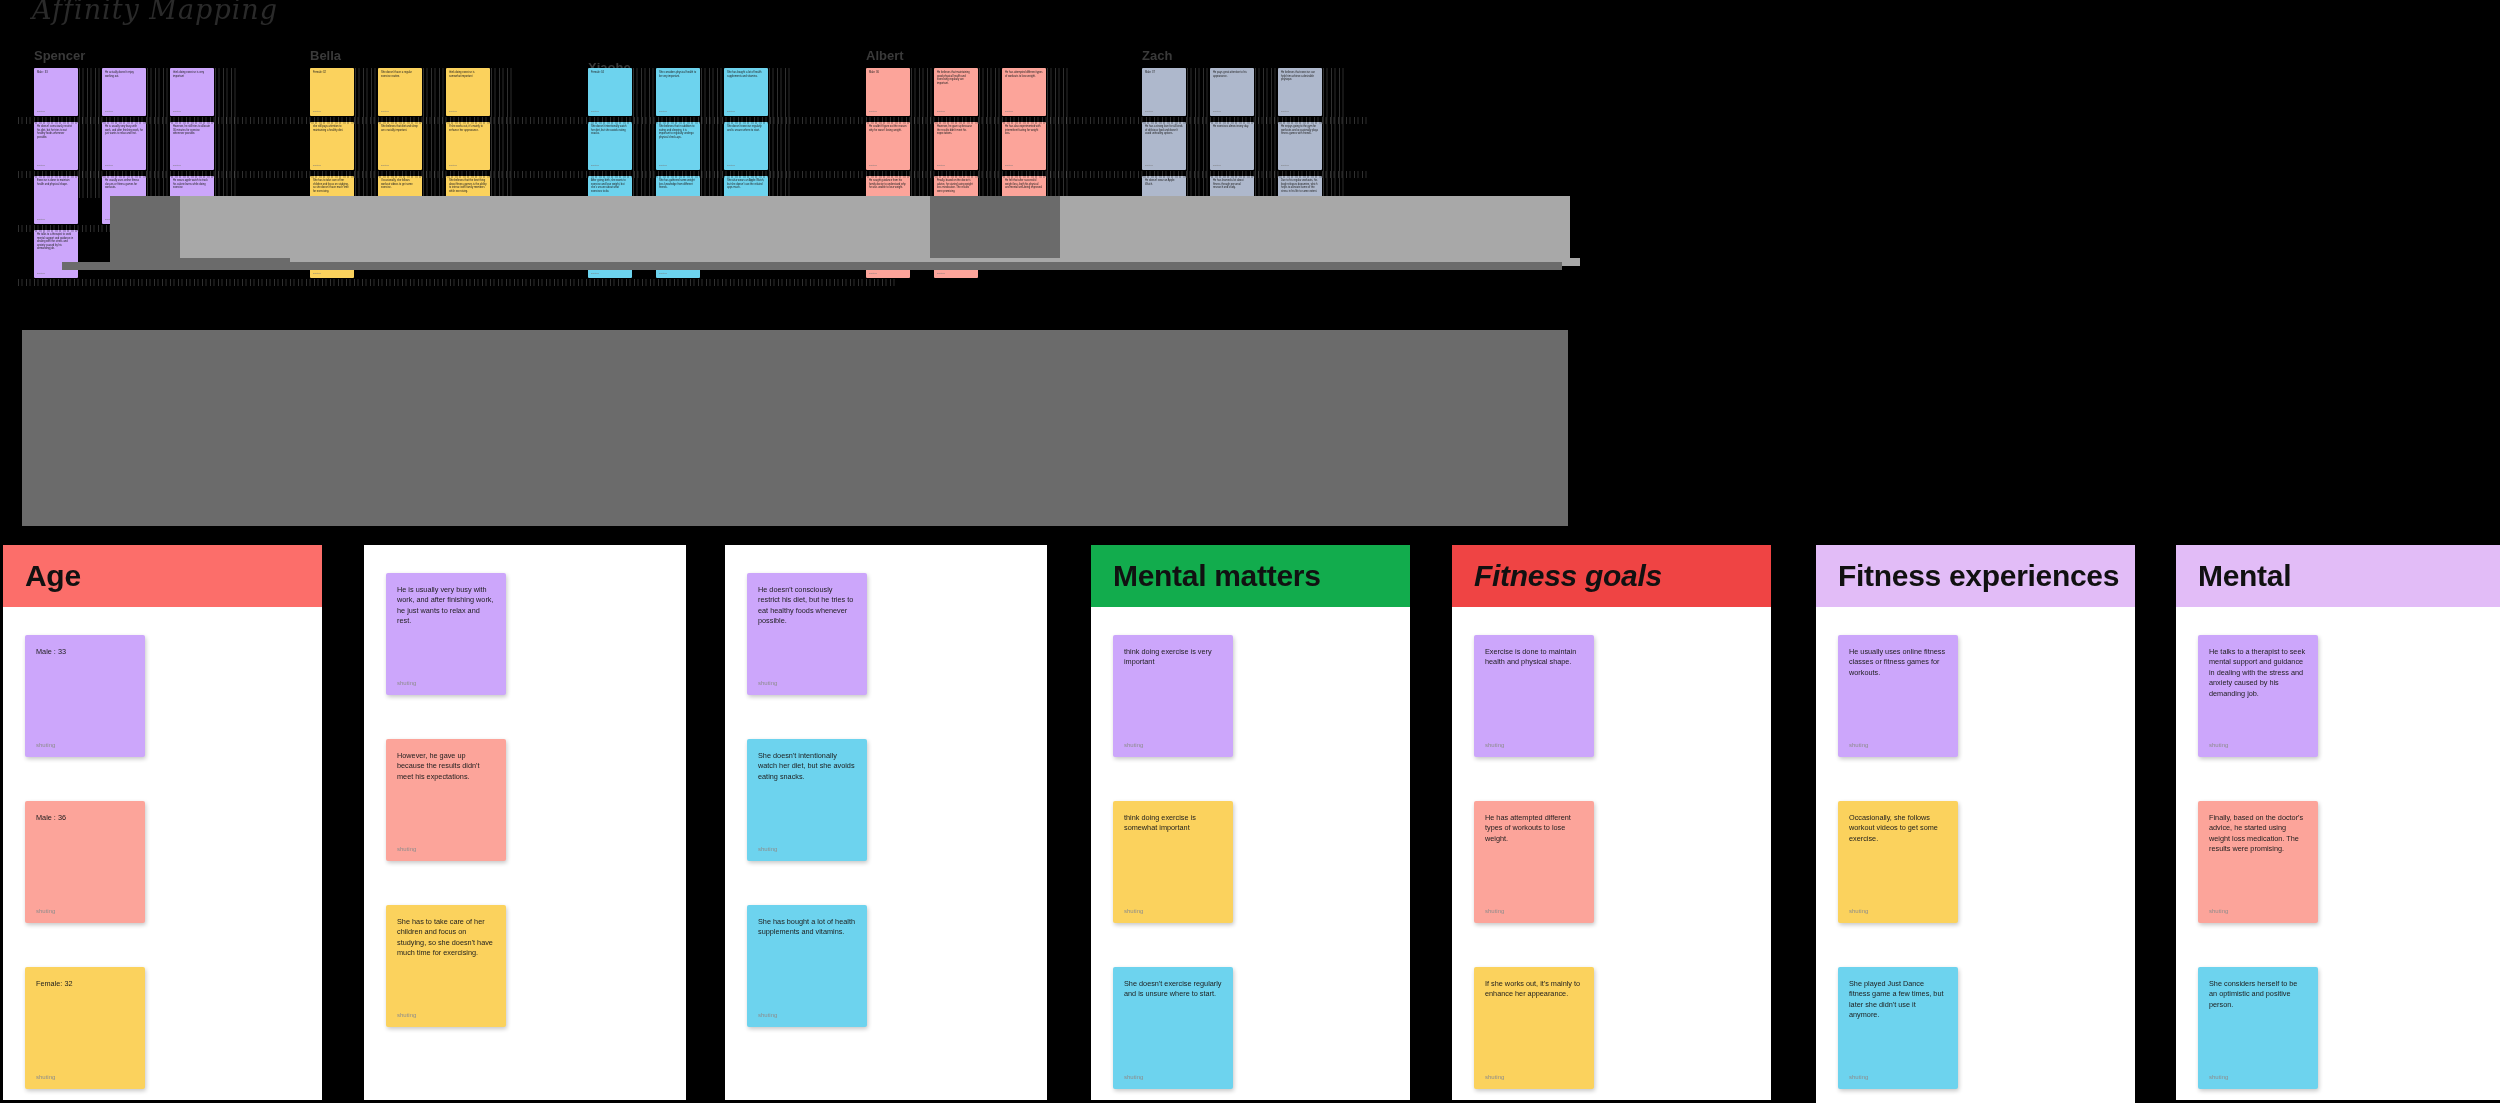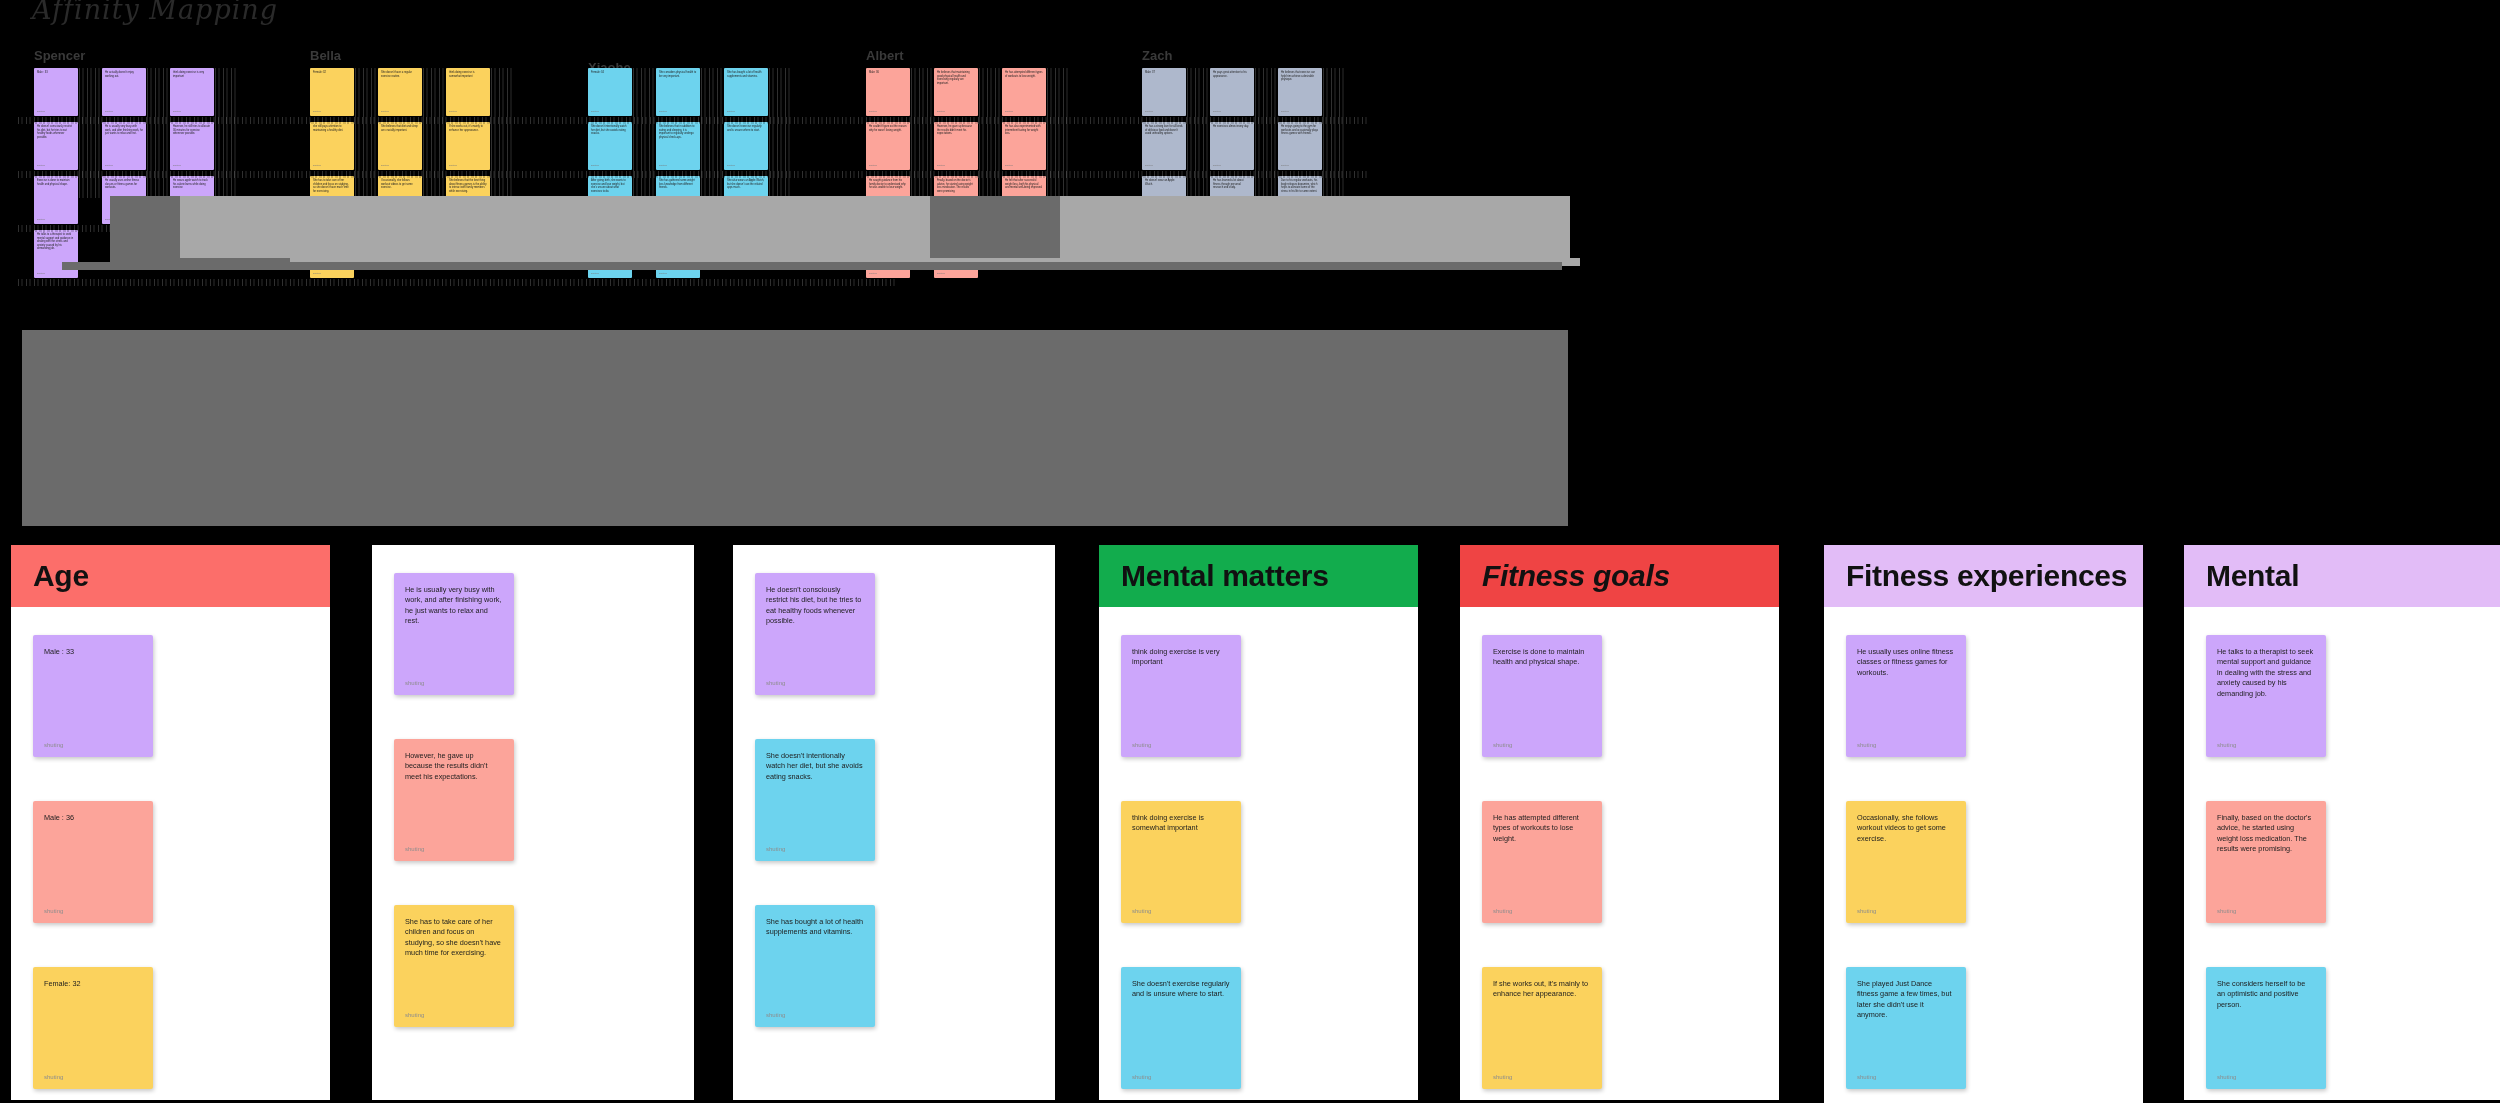--- a/index.html
+++ b/index.html
@@ -51,21 +51,21 @@
       rgba(255,255,255,.22) 0 1px, rgba(0,0,0,.25) 1px 3px,
       rgba(255,255,255,.10) 3px 5px, rgba(0,0,0,.18) 5px 8px);
     opacity: .85;
   }
   .grayfill {
     position: absolute; background: #6b6b6b; pointer-events: none;
   }
   .grayfill.light { background: #a8a8a8; }
 
   
-  #boards { position: absolute; left: 8px; top: 545px; width: 2380px; height: 558px; }
+  #boards { position: absolute; left: 0; top: 545px; width: 2380px; height: 558px; }
   .board {
     position: absolute; top: 0;
     background: #fff;
     box-shadow: 0 2px 6px rgba(0,0,0,.5);
     overflow: hidden;
   }
   .board-header {
     height: 62px; display: flex; align-items: center;
     padding-left: 22px;
   }

